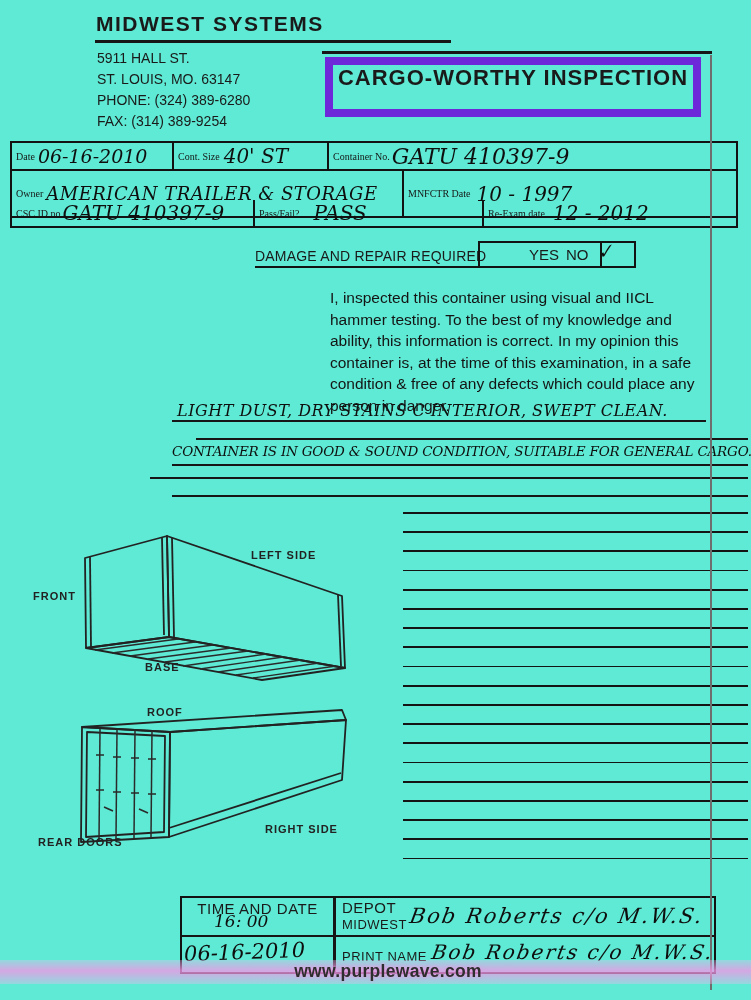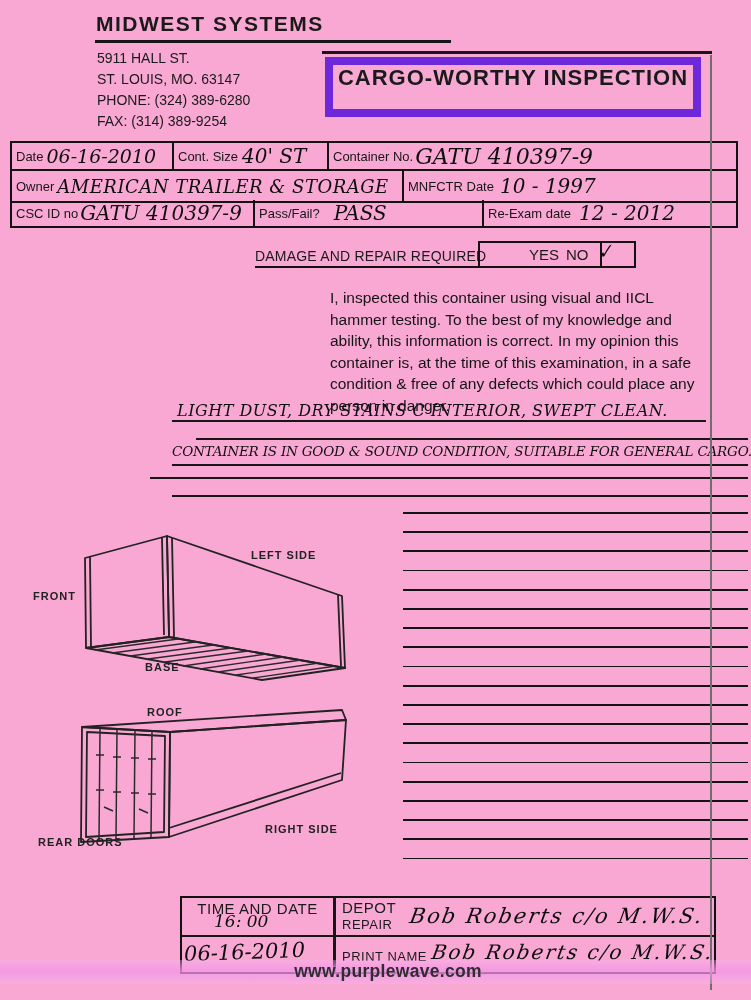--- a/index.html
+++ b/index.html
@@ -1,37 +1,37 @@
 <!DOCTYPE html>
 <html><head>
 <meta charset="utf-8">
 <style>
   html,body{margin:0;padding:0;background:#e8e8e8;}
-  #page{position:relative;width:751px;height:1000px;background:#f9a8d4;overflow:hidden;
+  #page{position:relative;width:751px;height:1000px;background:#5eead4;overflow:hidden;
         font-family:"Liberation Sans",sans-serif;color:#161616;}
   .abs{position:absolute;}
   .rule{position:absolute;background:#161616;}
   
   .print{color:#1a1a1a;}
   
   .hw{font-family:"DejaVu Serif",serif;font-style:italic;color:#0e0e0e;white-space:nowrap;font-weight:500;}
   .sig{transform:skewX(-10deg);letter-spacing:2px;}
   .caps{letter-spacing:0.5px;}
   
   .company{font-size:21px;font-weight:600;letter-spacing:1.5px;}
   .addr{font-size:14px;line-height:20px;font-weight:500;}
   
   .title-box{border:8px solid #6d28d9;display:flex;align-items:flex-start;justify-content:center;}
   .title-text{font-size:22px;font-weight:600;letter-spacing:1px;}
   
   .tbl{border:2px solid #121212;box-sizing:border-box;}
   .row{position:absolute;left:0;width:100%;box-sizing:border-box;}
   .cell{position:absolute;top:0;height:100%;box-sizing:border-box;display:flex;align-items:center;
         padding-left:4px;overflow:visible;}
-  .lbl{font-size:13px;white-space:nowrap;}
+  .lbl{font-size:10px;white-space:nowrap;font-family:Liberation Serif, serif;}
   .bdr{border-right:2px solid #121212;}
   .bdb{border-bottom:2px solid #121212;}
   
   .statement{font-size:15.5px;line-height:21.6px;color:#141414;}
   
   .ruled{background:repeating-linear-gradient(to bottom,#141414 0px,#141414 1.8px,transparent 1.8px,transparent 19.2px);}
   
   .diag-lbl{font-size:11px;font-weight:700;letter-spacing:1px;color:#222;}
   
   .ftr-hdr{font-size:15px;letter-spacing:0.5px;font-weight:500;}
@@ -68,21 +68,21 @@
       <div class="cell bdr" style="left:162px;width:155px;">
         <span class="lbl">Cont. Size</span>
         <span class="hw" style="font-size:20px;margin-left:4px;">40' ST</span>
       </div>
       <div class="cell" style="left:317px;width:411px;">
         <span class="lbl">Container No.</span>
         <span class="hw" style="font-size:22px;margin-left:2px;">GATU 410397-9</span>
       </div>
     </div>
 
-    <div class="row bdb" style="top:28px;height:32px;">
+    <div class="row bdb" style="top:28px;height:47px;">
       <div class="cell bdr" style="left:0;width:392px;">
         <span class="lbl">Owner</span>
         <span class="hw caps" style="font-size:18px;margin-left:3px;">AMERICAN TRAILER &amp; STORAGE</span>
       </div>
       <div class="cell" style="left:392px;width:336px;">
         <span class="lbl">MNFCTR Date</span>
         <span class="hw" style="font-size:20px;margin-left:6px;">10 - 1997</span>
       </div>
     </div>
 
@@ -187,21 +187,21 @@
   <div class="abs diag-lbl" style="left:265px;top:823px;">RIGHT SIDE</div>
   <div class="abs diag-lbl" style="left:38px;top:836px;">REAR DOORS</div>
 
   <div class="abs" style="left:180px;top:896px;width:536px;height:78px;border:2.5px solid #121212;box-sizing:border-box;">
     <div class="rule" style="left:151px;top:0;width:2.5px;height:100%;"></div>
     <div class="rule" style="left:0;top:37px;width:100%;height:2px;"></div>
     <div class="abs ftr-hdr print" style="left:0;top:2px;width:151px;text-align:center;">TIME AND DATE</div>
     <div class="abs hw" style="left:32px;top:13px;font-size:17px;">16: 00</div>
     <div class="abs hw" style="left:2px;top:42px;font-size:21px;transform:rotate(-2deg);">06-16-2010</div>
     <div class="abs ftr-hdr print" style="left:160px;top:1px;">DEPOT</div>
-    <div class="abs ftr-sub print" style="left:160px;top:19px;">REPAIR</div>
+    <div class="abs ftr-sub print" style="left:160px;top:19px;">MIDWEST</div>
     <div class="abs hw sig" style="left:228px;top:6px;font-size:21px;">Bob Roberts c/o M.W.S.</div>
     <div class="abs ftr-sub print" style="left:160px;top:51px;">PRINT NAME</div>
     <div class="abs hw sig" style="left:250px;top:42px;font-size:20px;">Bob Roberts c/o M.W.S.</div>
   </div>
 
   <div class="abs" style="left:710px;top:55px;width:1.8px;height:935px;background:#6e6e6e;"></div>
 
   <div class="abs band" style="left:0;top:960px;width:751px;height:24px;z-index:5;pointer-events:none;"></div>
   <div class="abs wm-text" style="left:288px;top:961px;width:200px;text-align:center;z-index:6;pointer-events:none;">www.purplewave.com</div>
 

